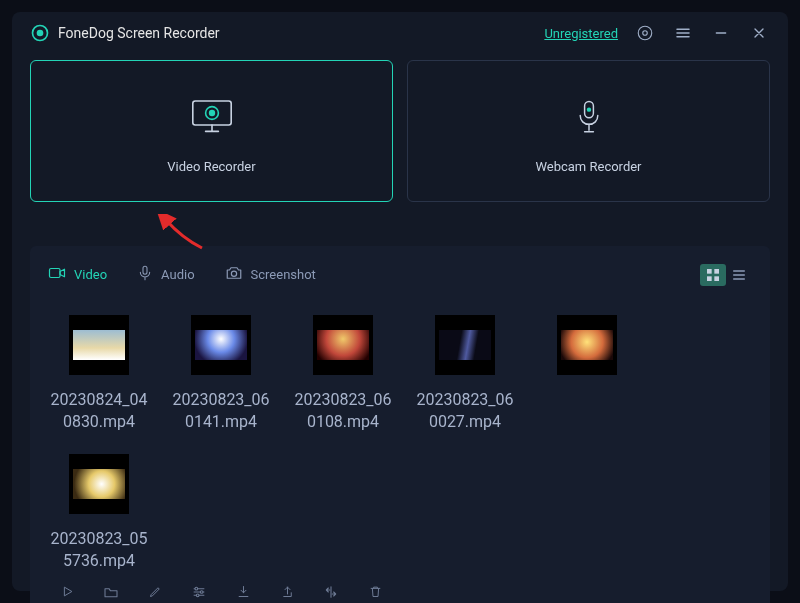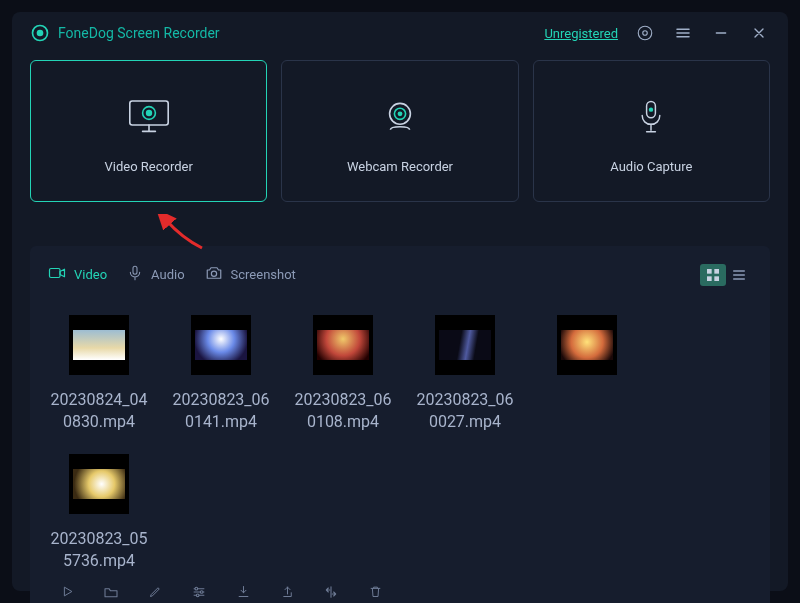--- a/index.html
+++ b/index.html
@@ -30,21 +30,21 @@
     .logo {
       display: flex;
       align-items: center;
       gap: 8px;
     }
     .logo-icon {
       width: 20px;
       height: 20px;
     }
     .app-title {
-      color: #14b8a6;
+      color: #e5e5e5;
       font-size: 14px;
       font-weight: 400;
     }
     .titlebar-right {
       margin-left: auto;
       display: flex;
       align-items: center;
       gap: 16px;
     }
     .unregistered {
@@ -105,21 +105,21 @@
       background: #161d2d;
       border-radius: 6px;
       flex: 1;
       display: flex;
       flex-direction: column;
       padding: 14px 18px 10px 18px;
     }
     .library-tabs {
       display: flex;
       align-items: center;
-      gap: 20px;
+      gap: 30px;
     }
     .lib-tab {
       display: flex;
       align-items: center;
       gap: 8px;
       font-size: 13px;
       color: #8c9ab6;
       cursor: pointer;
       padding: 4px 0;
     }
@@ -241,42 +241,31 @@
         <svg viewBox="0 0 60 48" width="56" height="44">
           <rect x="6" y="4" width="48" height="30" rx="3" fill="none" stroke="#c8d2e2" stroke-width="2"></rect>
           <path d="M22 42h16M30 34v8" stroke="#c8d2e2" stroke-width="2" stroke-linecap="round"></path>
           <circle cx="30" cy="19" r="8" fill="none" stroke="#23d4b6" stroke-width="2"></circle>
           <circle cx="30" cy="19" r="4" fill="#23d4b6"></circle>
         </svg>
       </div>
       <span class="mode-label">Video Recorder</span>
     </div>
 
-    <div class="mode-card">
-      <div class="mode-icon">
-        <svg viewBox="0 0 60 48" width="50" height="44">
-          <circle cx="30" cy="20" r="13" fill="none" stroke="#c8d2e2" stroke-width="2"></circle>
-          <circle cx="30" cy="20" r="7" fill="none" stroke="#23d4b6" stroke-width="2"></circle>
-          <circle cx="30" cy="20" r="3" fill="#23d4b6"></circle>
-          <path d="M18 40c0-5 24-5 24 0" fill="none" stroke="#c8d2e2" stroke-width="2"></path>
-        </svg>
-      </div>
-      <span class="mode-label">Webcam Recorder</span>
-    </div>
 
     <div class="mode-card">
       <div class="mode-icon">
         <svg viewBox="0 0 60 48" width="44" height="46">
           <rect x="24" y="3" width="12" height="22" rx="6" fill="none" stroke="#c8d2e2" stroke-width="2"></rect>
           <circle cx="30" cy="14" r="3" fill="#23d4b6"></circle>
           <path d="M18 22c0 7 5 12 12 12s12-5 12-12" fill="none" stroke="#c8d2e2" stroke-width="2" stroke-linecap="round"></path>
           <path d="M30 34v8M24 44h12" stroke="#c8d2e2" stroke-width="2" stroke-linecap="round"></path>
         </svg>
       </div>
-      <span class="mode-label">Audio Capture</span>
+      <span class="mode-label">Webcam Recorder</span>
     </div>
 
   </div>
 
   <svg class="arrow-annotation" width="60" height="40">
     <defs>
         <marker id="arrh" markerWidth="8" markerHeight="8" refX="2" refY="3" orient="auto">
           <path d="M0,0 L0,6 L7,3 z" fill="#e32b2b"></path>
         </marker>
       </defs>

